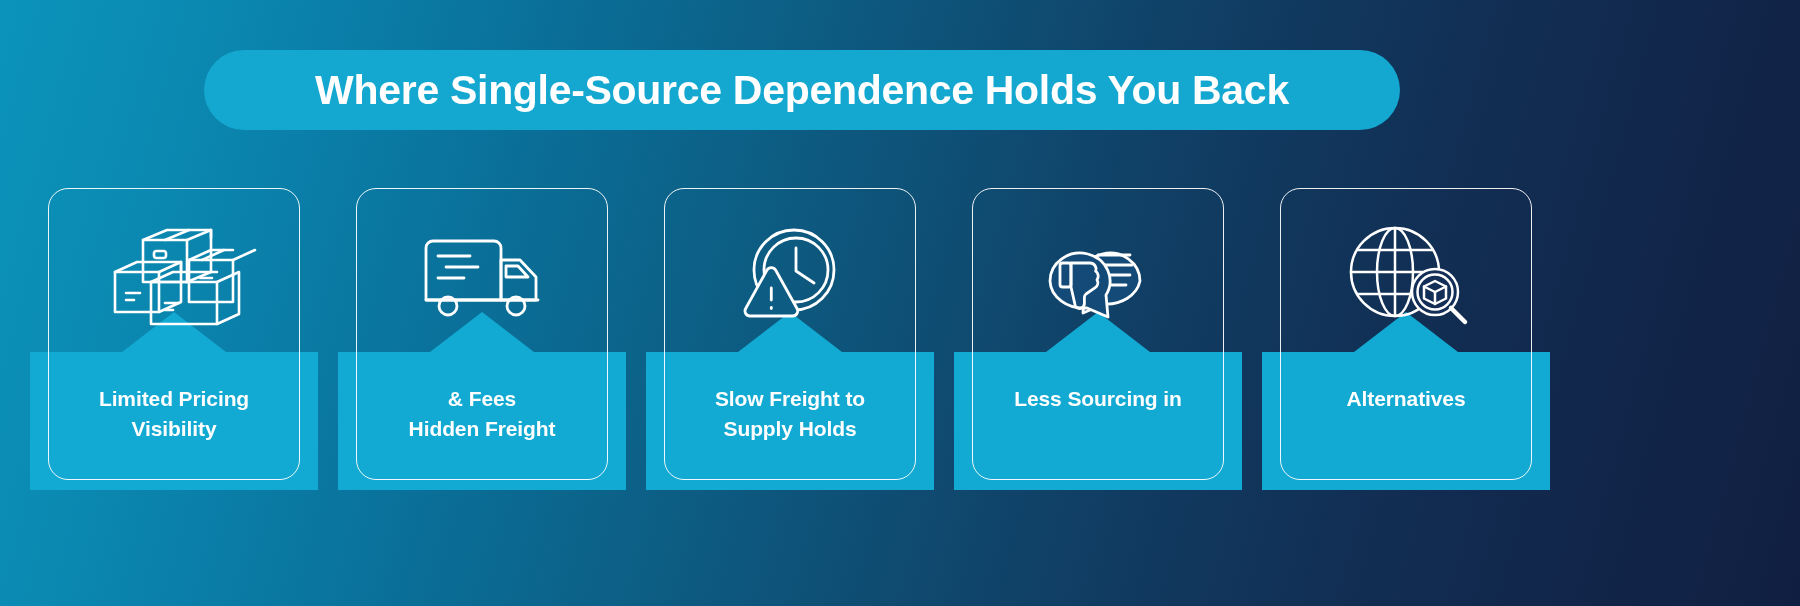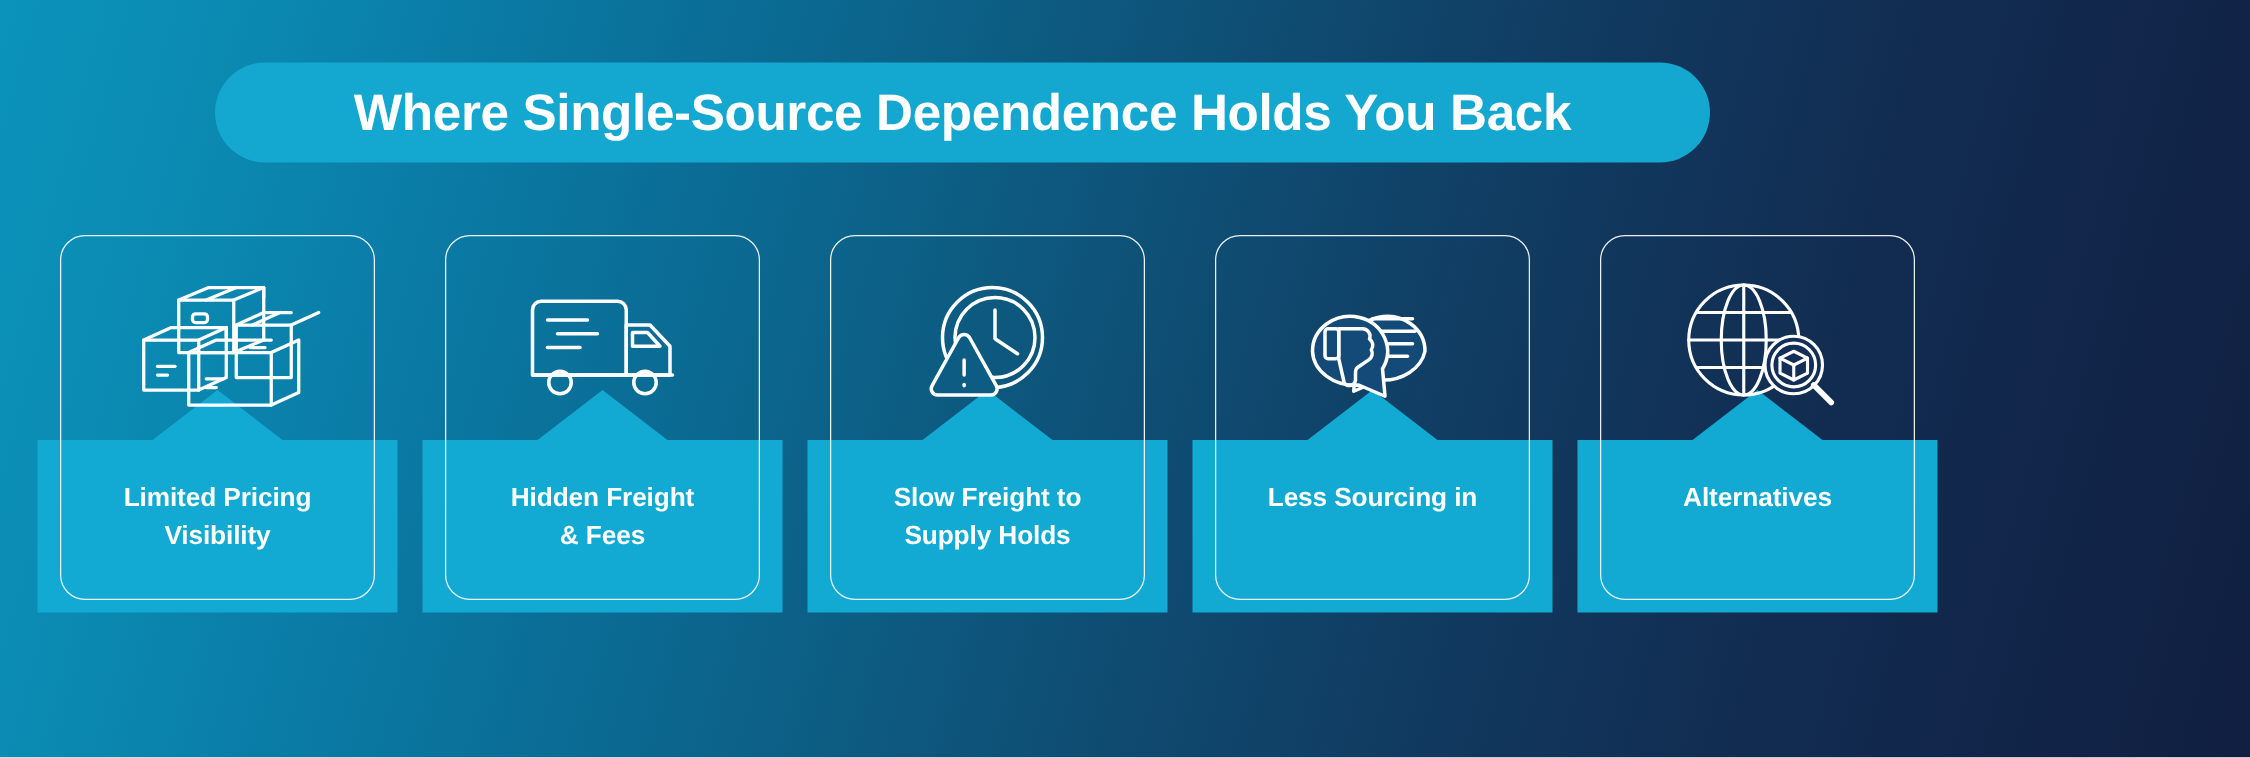--- a/index.html
+++ b/index.html
@@ -27,21 +27,21 @@
         #11375d 68%,
         #122d52 78%,
         #11264a 88%,
         #101f41 100%);
     overflow: hidden;
   }
 
   
   #title-pill {
     position: absolute;
-    left: 172px;
+    left: 204px;
     top: 50px;
     width: 1196px;
     height: 80px;
     background: #14a7d0;
     border-radius: 40px;
     display: flex;
     align-items: center;
     justify-content: center;
   }
   #title-text {
@@ -210,22 +210,22 @@
           <circle cx="28" cy="74" r="9"></circle>
           <circle cx="96" cy="74" r="9"></circle>
 
           <path d="M18 24 H50"></path>
           <path d="M26 35 H58"></path>
           <path d="M18 46 H44"></path>
         </svg>
       </div>
 
       <div class="card-label">
+        <div>&amp; Fees</div>
         <div>Hidden Freight</div>
-        <div>&amp; Fees</div>
       </div>
     </div>
 
     <div class="card" id="card-2">
       <div class="card-band">
         <div class="card-band-notch"></div>
       </div>
       <div class="card-outline"></div>
 
       <div class="card-icon">

